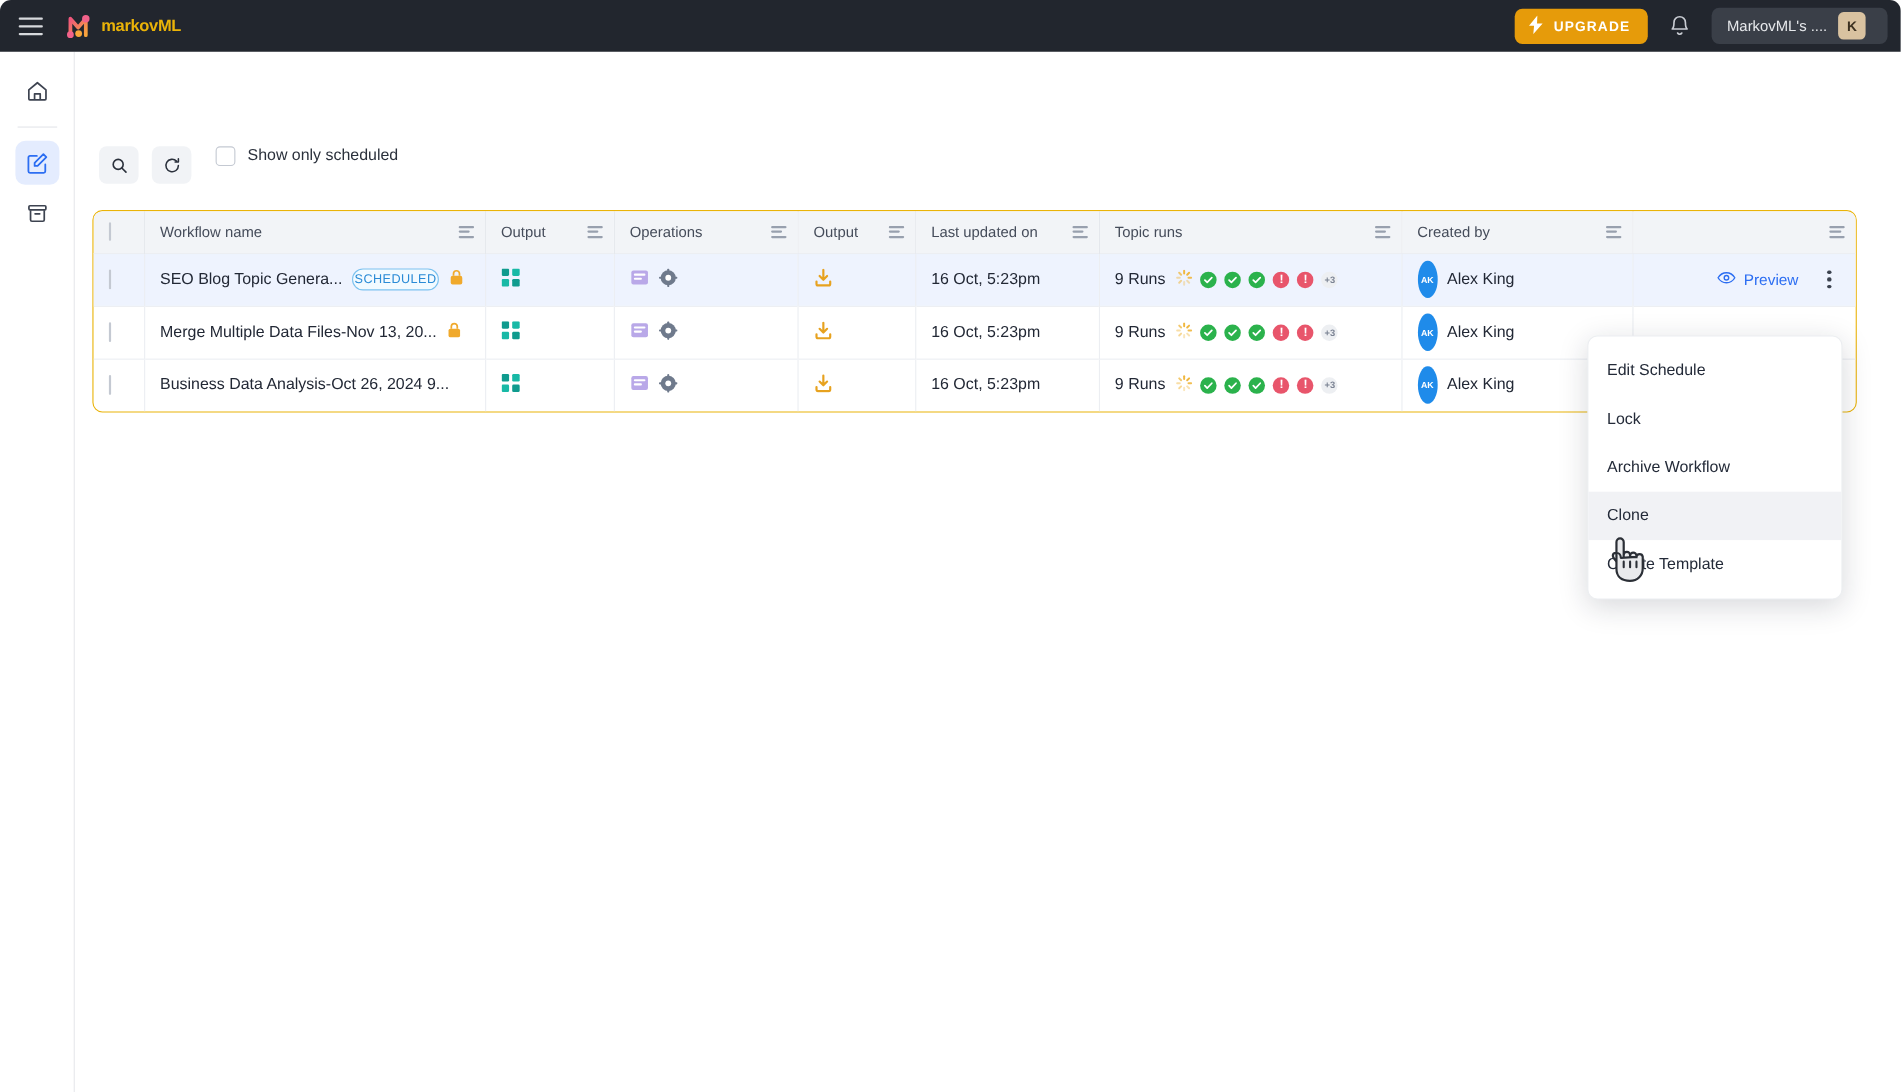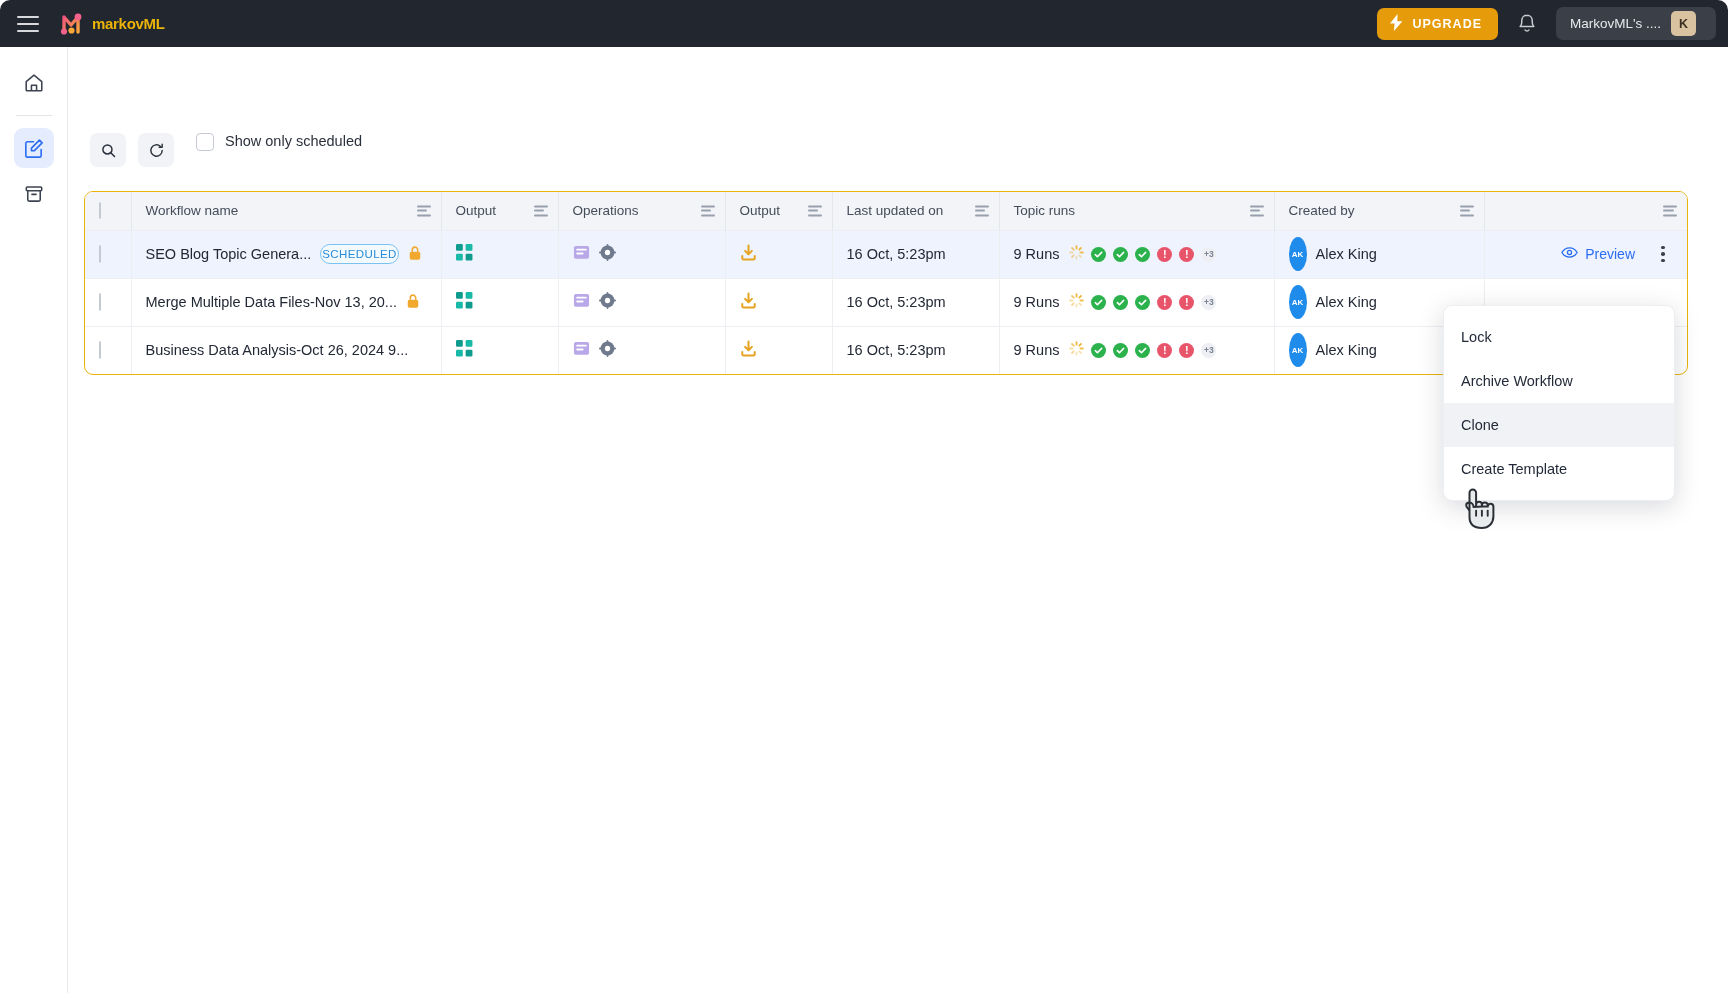--- a/index.html
+++ b/index.html
@@ -653,20 +653,21 @@
               <span>Alex King</span>
             </div>
           </td>
           <td></td>
         </tr>
       </tbody>
     </table>
   </div>
 
   <div class="menu">
+    <div class="menu-item">Edit Schedule</div>
     <div class="menu-item">Lock</div>
     <div class="menu-item">Archive Workflow</div>
     <div class="menu-item hl">Clone</div>
     <div class="menu-item">Create Template</div>
   </div>
 
   <div class="cursor">
     <svg width="40" height="48" viewBox="0 0 40 48">
       <path d="M11.5 29.5V9.8a3.3 3.3 0 0 1 6.6 0v13.4m0-1.6a2.9 2.9 0 0 1 5.8 0v1.9m0-1.2a2.9 2.9 0 0 1 5.8 0v2.3m0-1.4a2.9 2.9 0 0 1 5.7 0v10.4c0 6.6-4.6 11.4-11.6 11.4-7.2 0-12.3-3.4-12.3-10.9v-5.8c0-2.2-3.3-3.3-3.3-6.1 0-1.7 1.4-2.7 3.1-2.7 2 0 4.2 1.6 4.2 4.6z" fill="#e9eaec" stroke="#2b2f36" stroke-width="2" stroke-linejoin="round"></path>
       <g stroke="#2b2f36" stroke-width="1.9" stroke-linecap="round">

